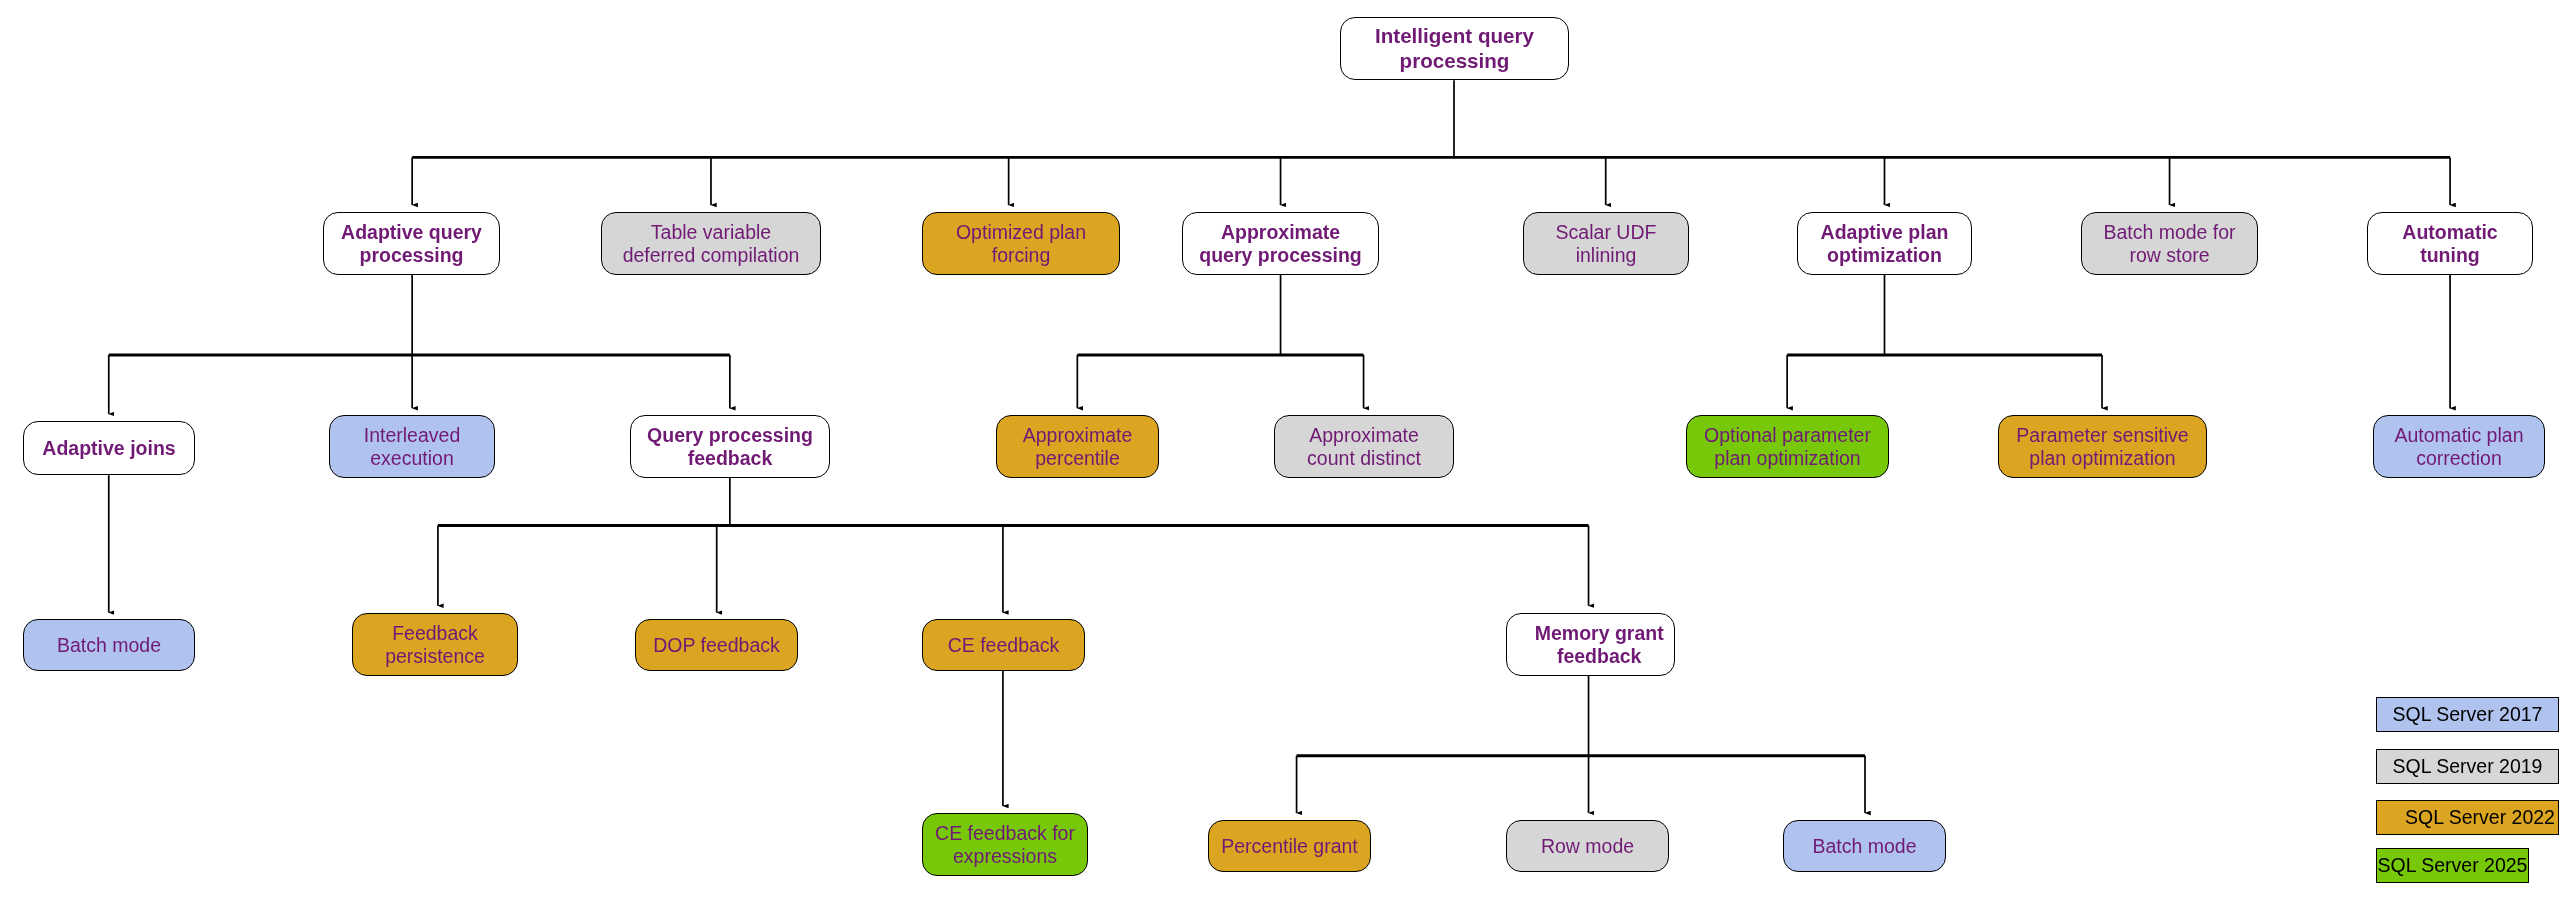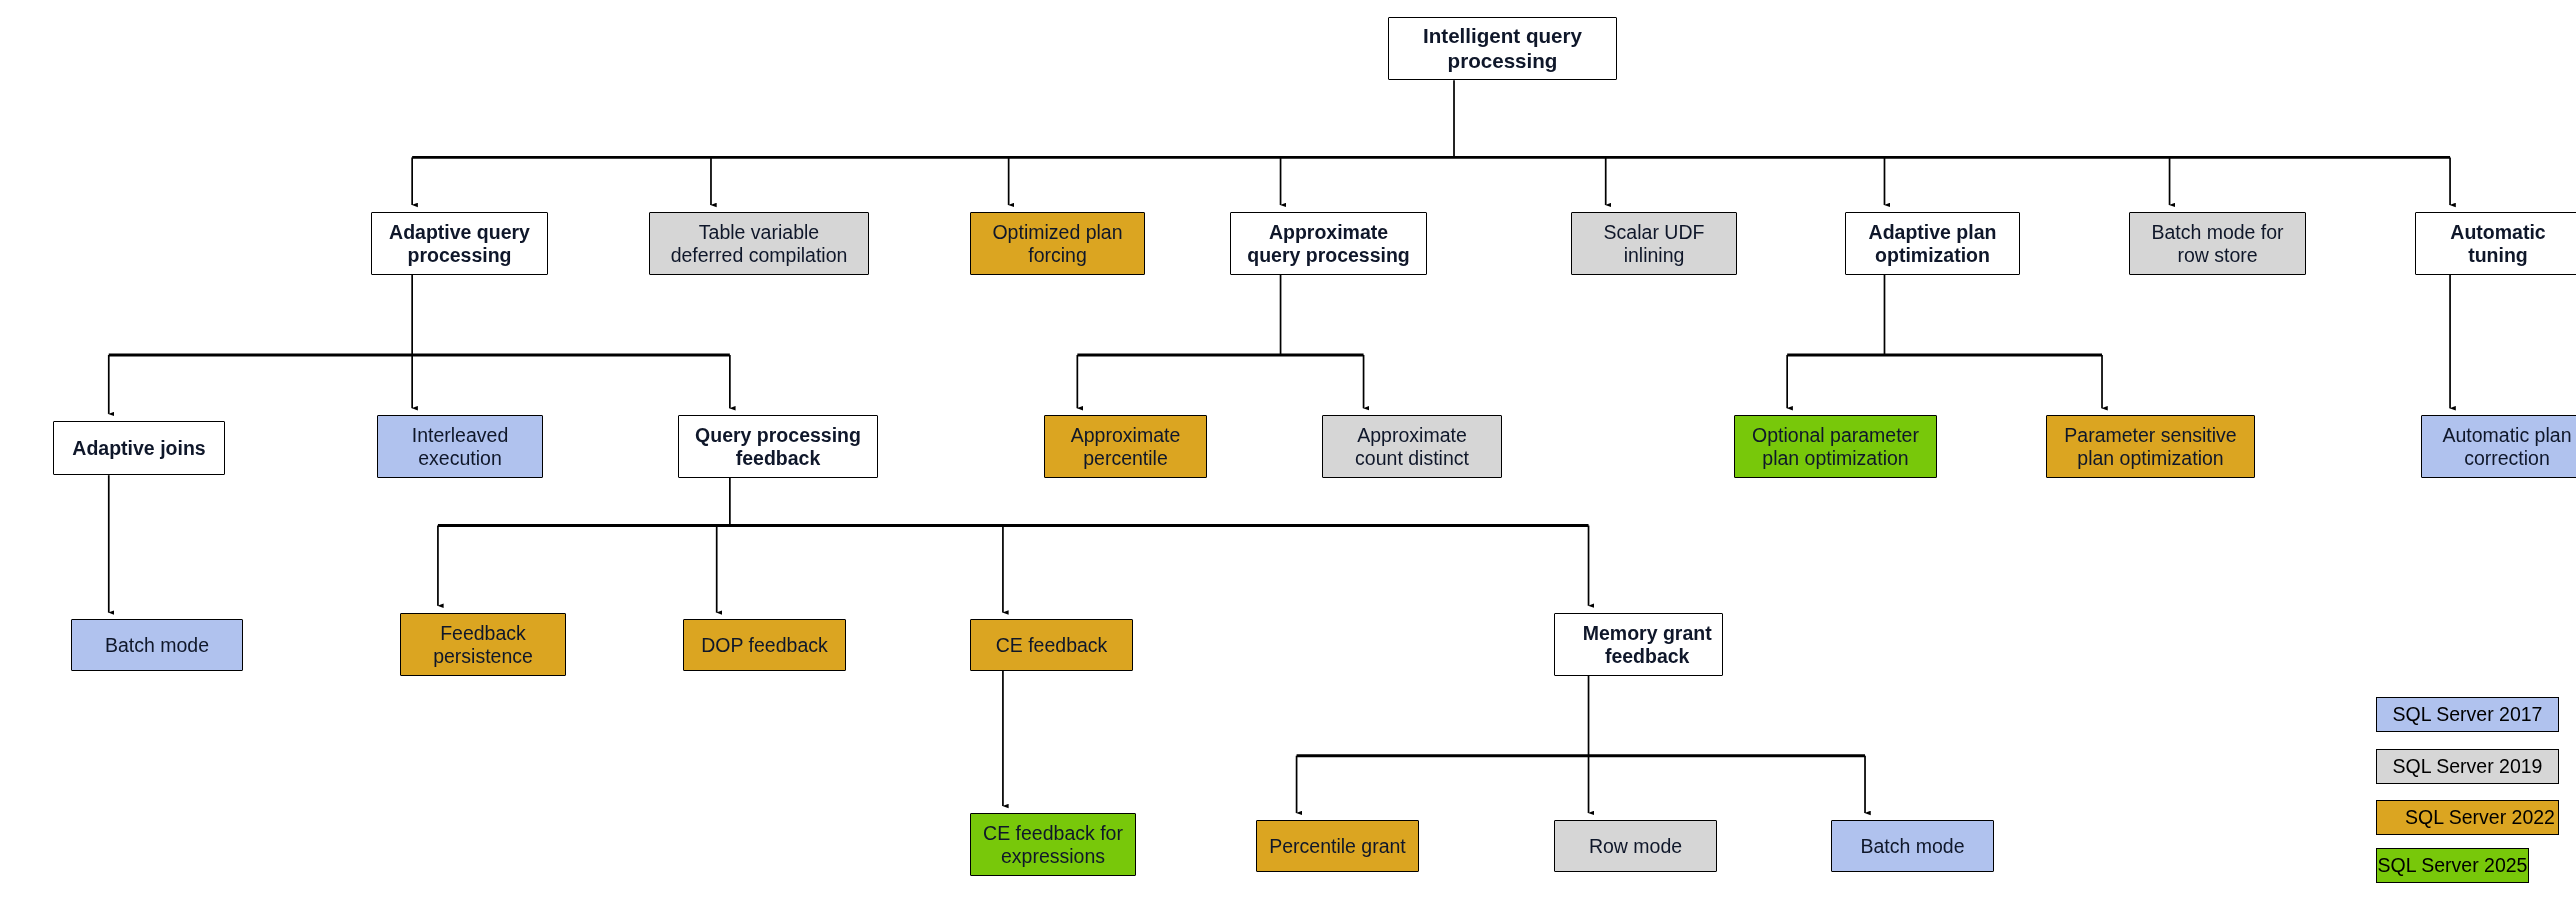--- a/index.html
+++ b/index.html
@@ -24,30 +24,29 @@
     left: 0;
     top: 0;
     width: 2576px;
     height: 916px;
     pointer-events: none;
   }
   .node {
     position: absolute;
     box-sizing: border-box;
     border: 1.7px solid #000000;
-    border-radius: 1px;
+    border-radius: 15px;
     display: flex;
     align-items: center;
     justify-content: center;
     text-align: center;
     line-height: 1.18;
-    color: #0f172a;
+    color: #701a75;
     padding: 1.1px 4.6px;
     font-family: "Liberation Sans", sans-serif;
-    margin-left: 48px;
   }
   .fill-white  { background: #ffffff; }
   .fill-gray   { background: #d6d6d6; }
   .fill-amber  { background: #dba521; }
   .fill-blue   { background: #b0c2ee; }
   .fill-green  { background: #78c80a; }
   .bold { font-weight: bold; }
   .legend-item {
     position: absolute;
     box-sizing: border-box;
@@ -114,39 +113,39 @@
   <div id="node-layer">
       <div class="node fill-white bold" style="left: 1340px; top: 17px; width: 229px; height: 63px; font-size: 20.6px;">
         <span>Intelligent query<br>processing</span>
       </div>
       <div class="node fill-white bold" style="left: 323px; top: 212px; width: 177px; height: 63px; font-size: 19.5px;">
         <span>Adaptive query<br>processing</span>
       </div>
       <div class="node fill-gray" style="left: 601px; top: 212px; width: 220px; height: 63px; font-size: 19.5px;">
         <span>Table variable<br>deferred compilation</span>
       </div>
-      <div class="node fill-amber" style="left: 922px; top: 212px; width: 175px; height: 63px; font-size: 19.5px;">
+      <div class="node fill-amber" style="left: 922px; top: 212px; width: 198px; height: 63px; font-size: 19.5px;">
         <span>Optimized plan<br>forcing</span>
       </div>
       <div class="node fill-white bold" style="left: 1182px; top: 212px; width: 197px; height: 63px; font-size: 19.5px;">
         <span>Approximate<br>query processing</span>
       </div>
       <div class="node fill-gray" style="left: 1523px; top: 212px; width: 166px; height: 63px; font-size: 19.5px;">
         <span>Scalar UDF<br>inlining</span>
       </div>
       <div class="node fill-white bold" style="left: 1797px; top: 212px; width: 175px; height: 63px; font-size: 19.5px;">
         <span>Adaptive plan<br>optimization</span>
       </div>
       <div class="node fill-gray" style="left: 2081px; top: 212px; width: 177px; height: 63px; font-size: 19.5px;">
         <span>Batch mode for<br>row store</span>
       </div>
       <div class="node fill-white bold" style="left: 2367px; top: 212px; width: 166px; height: 63px; font-size: 19.5px;">
         <span>Automatic<br>tuning</span>
       </div>
-      <div class="node fill-white bold" style="left: 5px; top: 421px; width: 172px; height: 54px; font-size: 19.5px;">
+      <div class="node fill-white bold" style="left: 23px; top: 421px; width: 172px; height: 54px; font-size: 19.5px;">
         <span>Adaptive joins</span>
       </div>
       <div class="node fill-blue" style="left: 329px; top: 415px; width: 166px; height: 63px; font-size: 19.5px;">
         <span>Interleaved<br>execution</span>
       </div>
       <div class="node fill-white bold" style="left: 630px; top: 415px; width: 200px; height: 63px; font-size: 19.5px;">
         <span>Query processing<br>feedback</span>
       </div>
       <div class="node fill-amber" style="left: 996px; top: 415px; width: 163px; height: 63px; font-size: 19.5px;">
         <span>Approximate<br>percentile</span>

